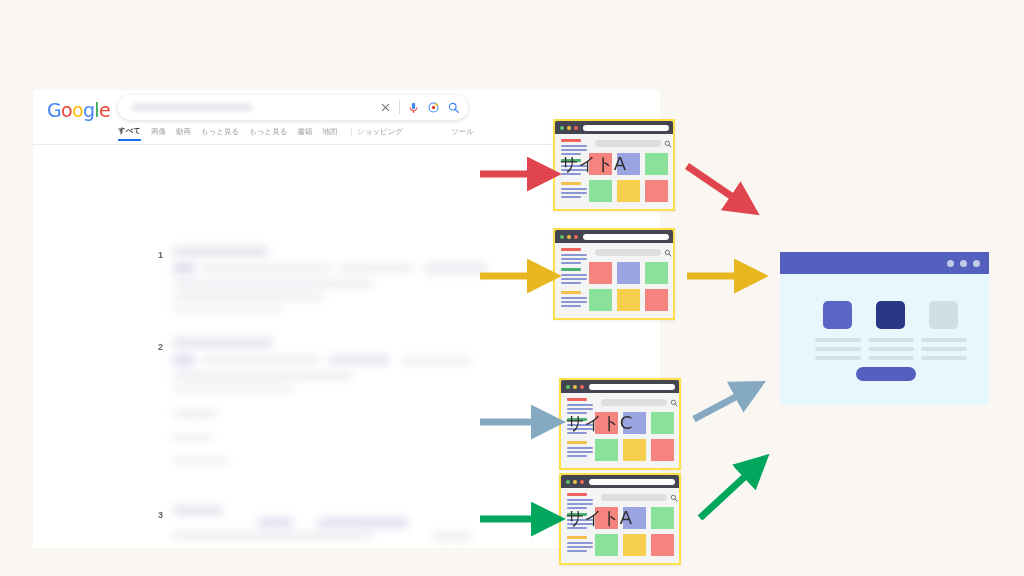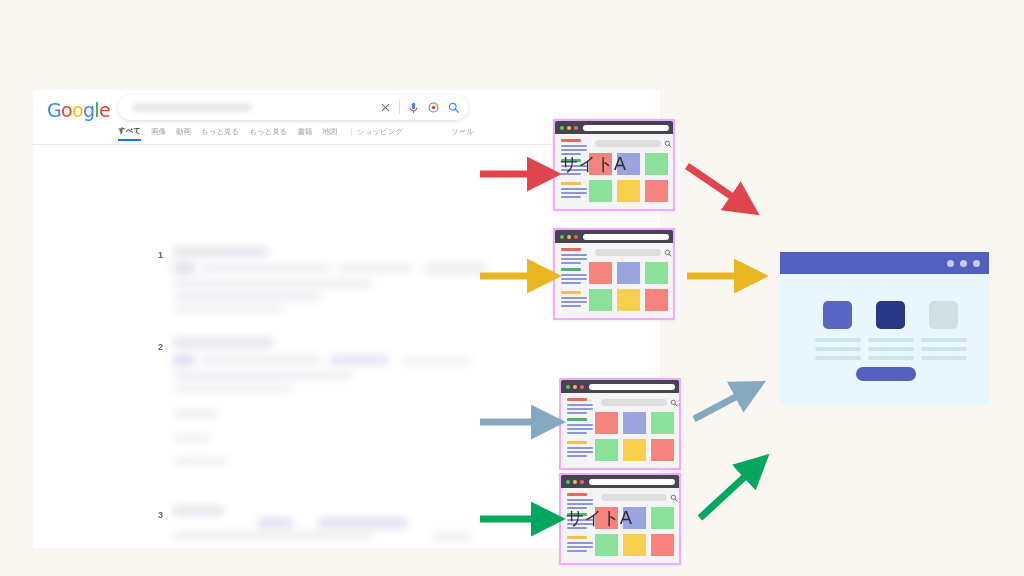--- a/index.html
+++ b/index.html
@@ -68,21 +68,21 @@
   }
   .blurblock{position:absolute;filter:blur(4.5px);border-radius:3px;}
   .bb-title{background:#c9c9da;opacity:.55;}
   .bb-line{background:#d8d8e2;opacity:.5;}
   .bb-link{background:#b9b9e0;opacity:.45;}
   .bb-img{background:#dedee8;opacity:.5;}
 
   
   .sitecard{
     position:absolute;width:122px;height:92px;
-    background:#f0abfc;
+    background:#fde047;
     box-shadow:0 1px 3px rgba(0,0,0,.07);
   }
   .sc-bar{
     position:absolute;left:2px;top:2px;width:118px;height:13px;
     background:#454552;border-radius:2px 2px 0 0;
   }
   .sc-dot{position:absolute;top:4.5px;width:4px;height:4px;border-radius:50%;}
   .sc-d1{left:5px;background:#5ec16d;}
   .sc-d2{left:12px;background:#f3c04b;}
   .sc-d3{left:19px;background:#f0645d;}
@@ -329,20 +329,21 @@
           <circle cx="10" cy="10" r="6.5" fill="none" stroke="#555" stroke-width="2.4"></circle>
           <path d="M15 15 21 21" stroke="#555" stroke-width="2.8" stroke-linecap="round"></path>
         </svg>
       <div class="sq sq-red" style="left:34px;top:19px;"></div>
       <div class="sq sq-blu" style="left:62px;top:19px;"></div>
       <div class="sq sq-grn" style="left:90px;top:19px;"></div>
       <div class="sq sq-grn" style="left:34px;top:46px;"></div>
       <div class="sq sq-yel" style="left:62px;top:46px;"></div>
       <div class="sq sq-red" style="left:90px;top:46px;"></div>
     </div>
+    <div class="sc-label">サイトC</div>
   </div>
 
   <div class="sitecard" style="left:559px;top:473px;">
     <div class="sc-bar">
       <div class="sc-dot sc-d1"></div>
       <div class="sc-dot sc-d2"></div>
       <div class="sc-dot sc-d3"></div>
       <div class="sc-urlbar"></div>
     </div>
     <div class="sc-body">

